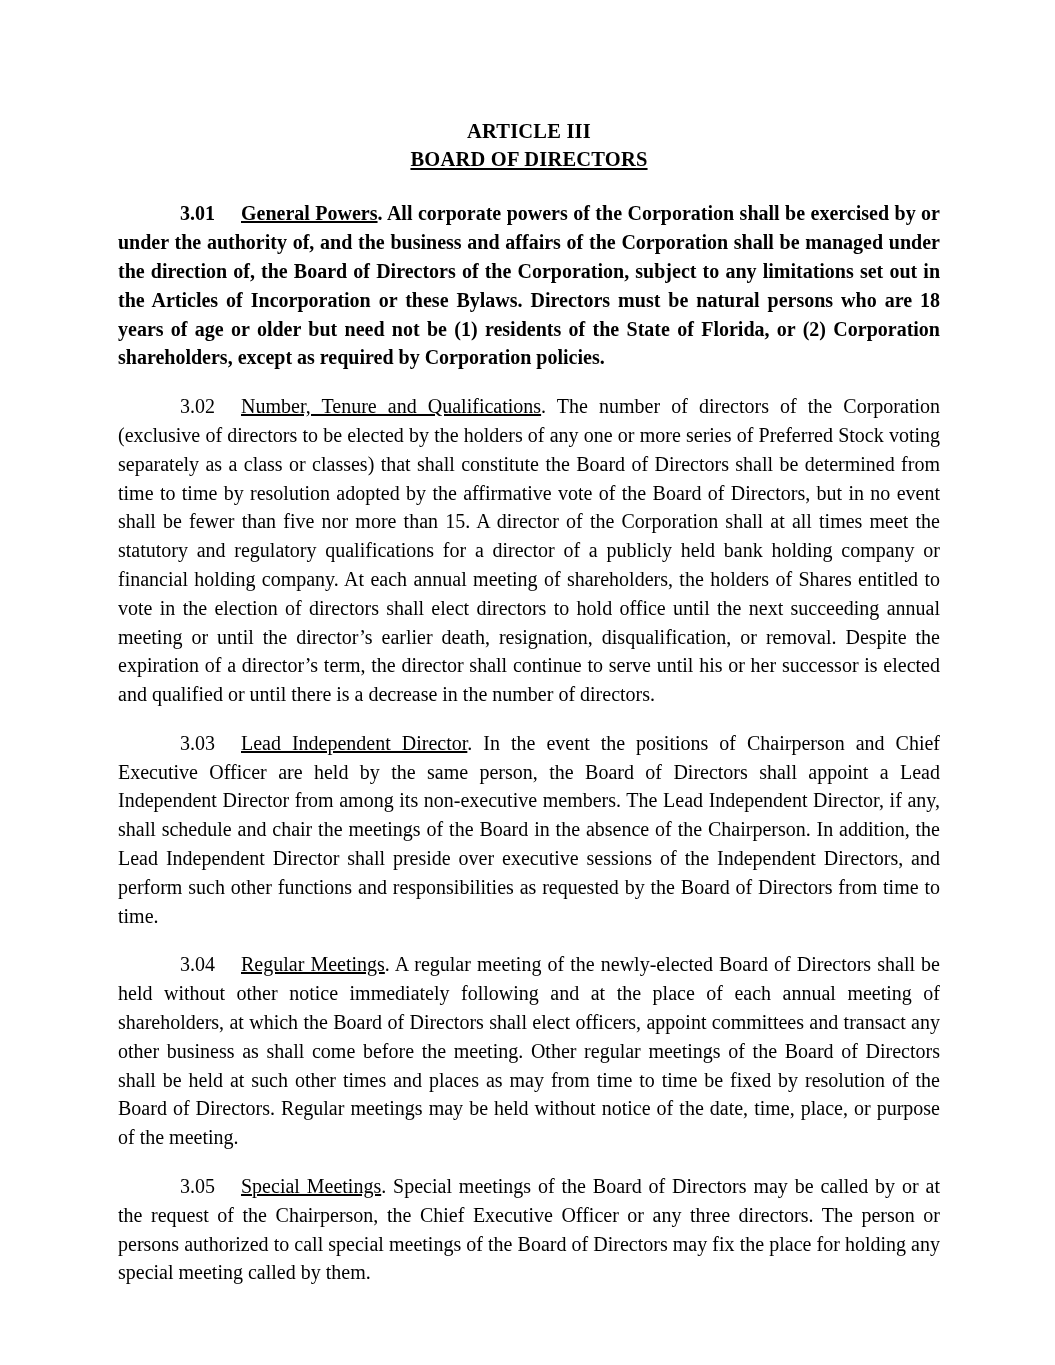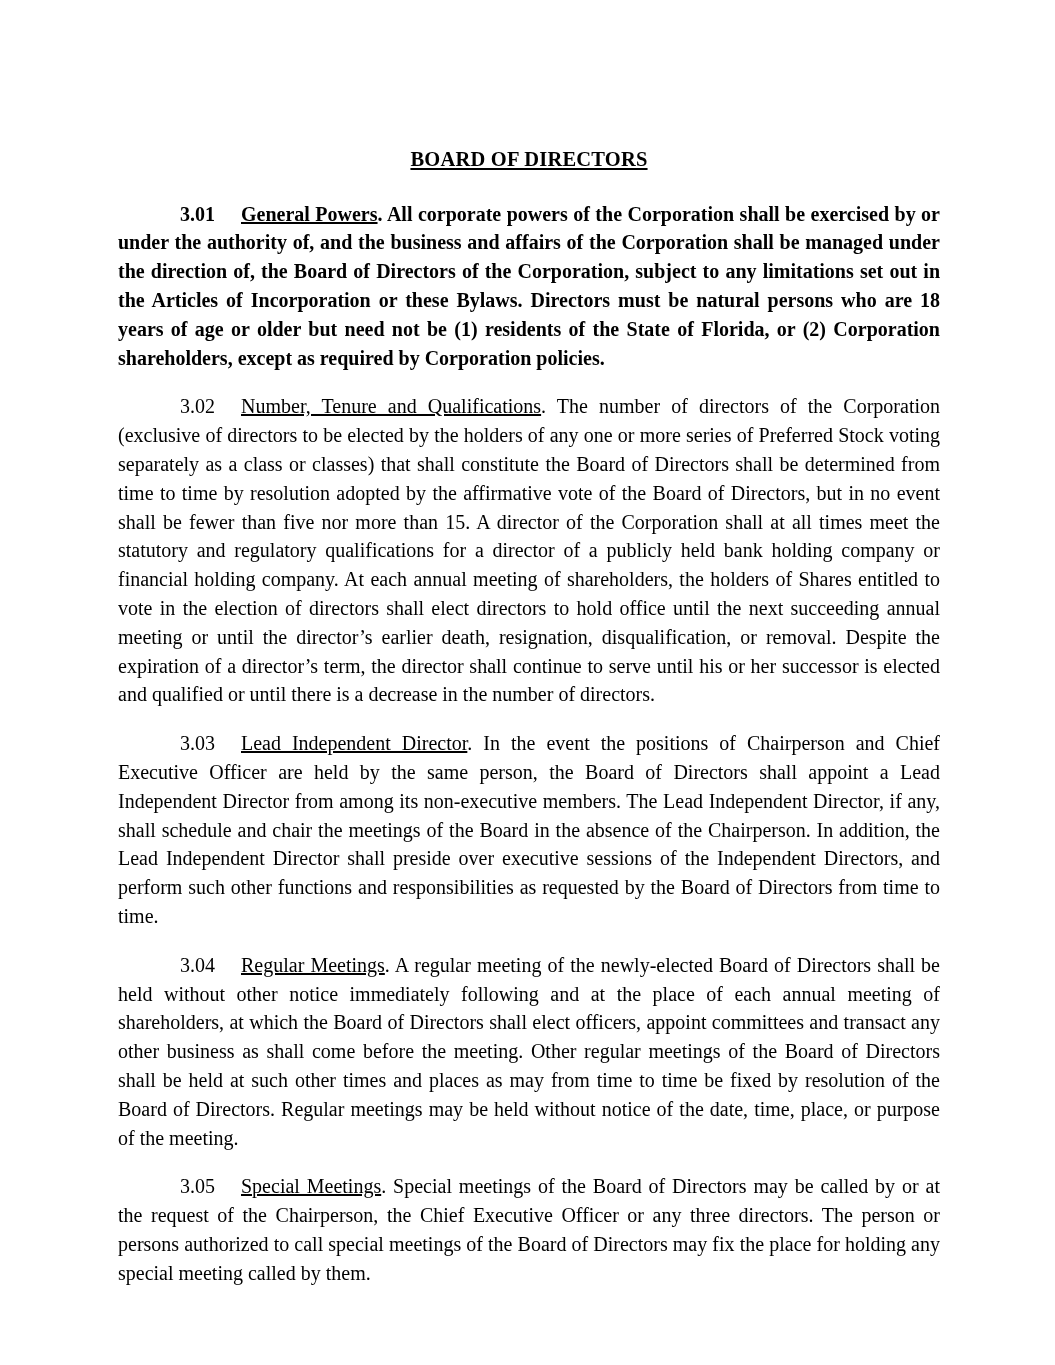--- a/index.html
+++ b/index.html
@@ -22,21 +22,20 @@
   }
   .doc-title {
     text-align: center;
     font-weight: bold;
     font-size: 20.5px;
     letter-spacing: 0.2px;
     line-height: 1.35;
   }
   .doc-title .line2 {
     text-decoration: underline;
-    margin-top: 28px;
   }
   .section {
     font-size: 20px;
     line-height: 1.44;
     text-align: justify;
     text-justify: inter-word;
     hyphens: none;
   }
   .section:first-of-type {
     margin-top: 26px;
@@ -56,20 +55,21 @@
   .heading {
     text-decoration: underline;
   }
 </style>
 </head>
 <body>
 
 <div class="page">
 
   <div class="doc-title">
+    <div class="line1">ARTICLE III</div>
     <div class="line2">BOARD OF DIRECTORS</div>
   </div>
 
   <p class="section"><span class="indent"></span><span class="num">3.01</span><span class="gap"></span><span class="heading">General Powers</span><span>. All  corporate powers of the Corporation shall be exercised by or under the authority of, and the business and affairs of the Corporation shall be managed under the direction of, the Board of Directors of the Corporation, subject to any limitations set out in the Articles of Incorporation or these Bylaws. Directors must be natural persons who are 18 years of age or older but need not be (1) residents of the State of Florida, or (2) Corporation shareholders, except as required by Corporation policies.</span></p>
 
   <p class="section"><span class="indent"></span><span class="num">3.02</span><span class="gap"></span><span class="heading">Number, Tenure and Qualifications</span><span>. The number of directors of the Corporation (exclusive of directors to be elected by the holders of any one or more series of Preferred Stock voting separately as a class or classes) that shall constitute the Board of Directors shall be determined from time to time by resolution adopted by the affirmative vote of the Board of Directors, but in no event shall be fewer than five nor more than 15. A director of the Corporation shall at all times meet the statutory and regulatory qualifications for a director of a publicly held bank holding company or financial holding company. At each annual meeting of shareholders, the holders of Shares entitled to vote in the election of directors shall elect directors to hold office until the next succeeding annual meeting or until the director’s earlier death, resignation, disqualification, or removal. Despite the expiration of a director’s term, the director shall continue to serve until his or her successor is elected and qualified or until there is a decrease in the number of directors.</span></p>
 
   <p class="section"><span class="indent"></span><span class="num">3.03</span><span class="gap"></span><span class="heading">Lead Independent Director</span><span>. In the event the positions of Chairperson and Chief Executive Officer are held by the same person, the Board of Directors shall appoint a Lead Independent Director from among its non-executive members. The Lead Independent Director, if any, shall schedule and chair the meetings of the Board in the absence of the Chairperson. In addition, the Lead Independent Director shall preside over executive sessions of  the Independent Directors, and perform such other functions and responsibilities as requested by the Board of Directors from time to time.</span></p>
 
   <p class="section"><span class="indent"></span><span class="num">3.04</span><span class="gap"></span><span class="heading">Regular Meetings</span><span>. A regular meeting of the newly-elected Board of Directors shall be held without other notice immediately following and at the place of each annual meeting of shareholders, at which the Board of Directors shall elect officers, appoint committees and transact any other business as shall come before the meeting. Other regular meetings of the Board of Directors shall be held at such other times and places as may from time to time be fixed by resolution of the Board of Directors. Regular meetings may be held without notice of the date, time, place, or purpose of the meeting.</span></p>

